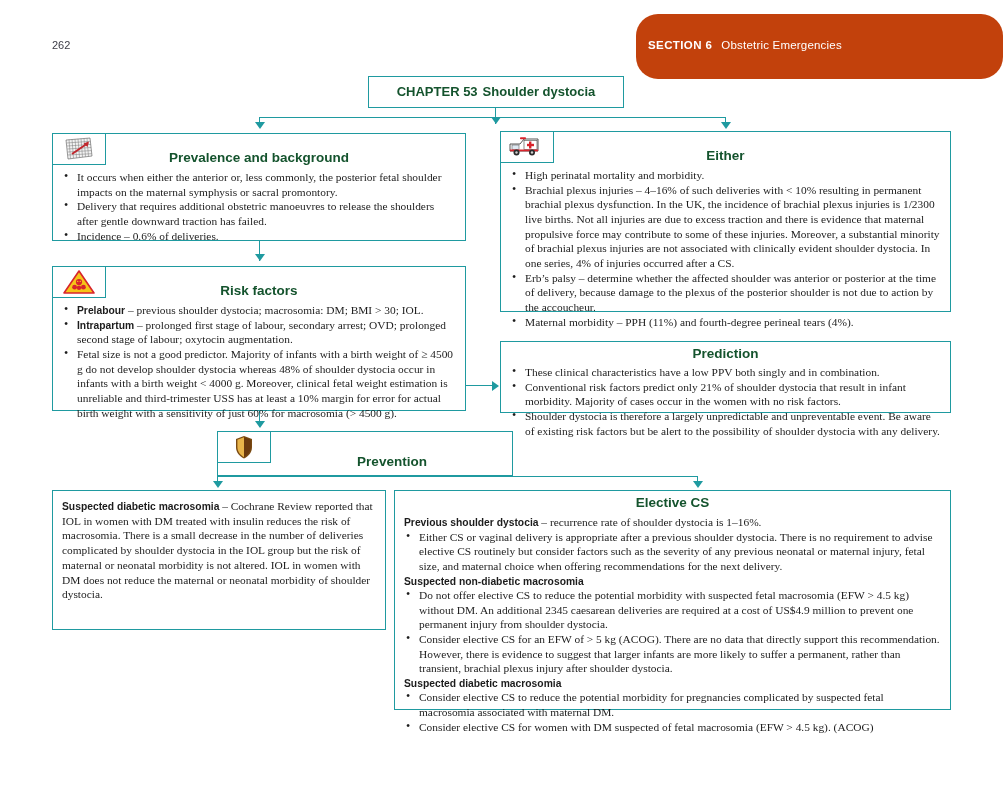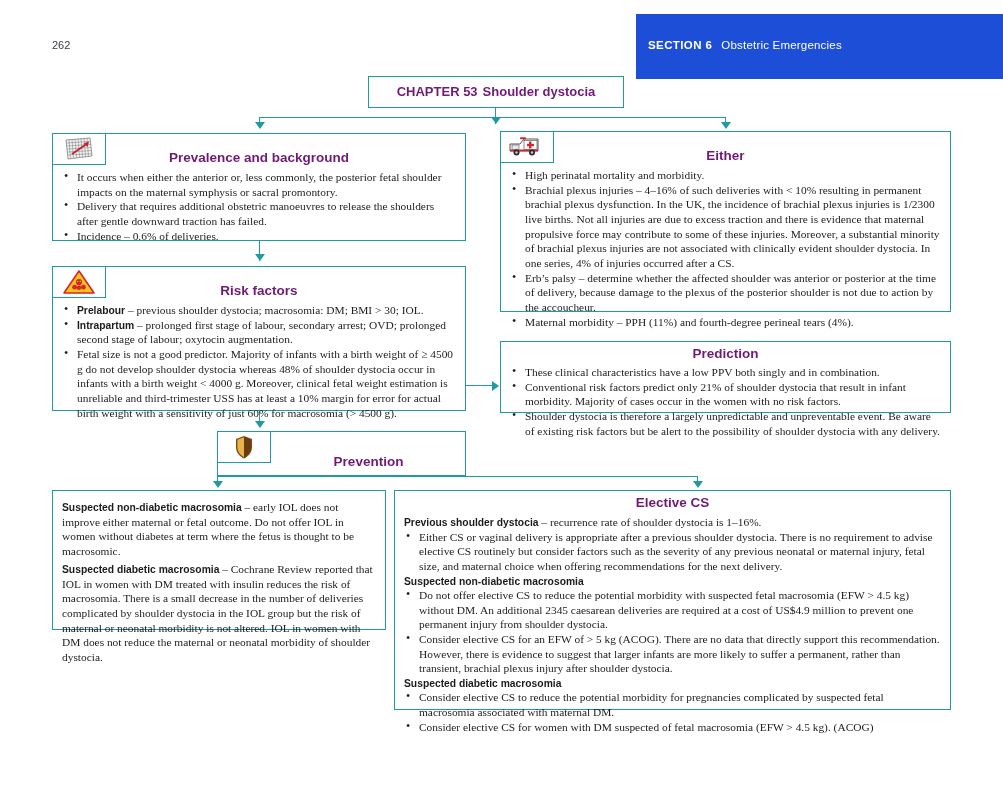--- a/index.html
+++ b/index.html
@@ -14,21 +14,22 @@
     font-family: "Liberation Serif", serif;
     color: #1a1a1a;
     overflow: hidden;
   }
 
   
   .header-bar {
     position: absolute;
     left: 636px; top: 14px;
     width: 367px; height: 65px;
-    background: #1d4ed8;
+    background: #c2410c;
+    border-radius: 22px;
   }
   .header-text {
     position: absolute;
     left: 12px; top: 25px;
     font-family: "Liberation Sans", sans-serif;
     font-size: 11.5px;
     color: #ffffff;
     letter-spacing: .2px;
     white-space: nowrap;
   }
@@ -49,21 +50,21 @@
   
   .box {
     position: absolute;
     border: 1.3px solid #1f9aa0;
     background: #ffffff;
     box-sizing: border-box;
   }
   .box-title {
     font-family: "Liberation Sans", sans-serif;
     font-weight: bold;
-    color: #701a75;
+    color: #14532d;
     text-align: center;
     font-size: 13.5px;
     line-height: 1.1;
   }
   .chapter-box {
     left: 368px; top: 76px;
     width: 256px; height: 32px;
     display: flex;
     align-items: center;
     justify-content: center;
@@ -129,21 +130,21 @@
     font-weight: bold;
     font-size: 10.3px;
     margin: 1px 0 0 0;
   }
 
   
   #box-prevalence { left: 52px;  top: 133px; width: 414px; height: 108px; }
   #box-risks      { left: 500px; top: 131px; width: 451px; height: 181px; }
   #box-riskfac    { left: 52px;  top: 266px; width: 414px; height: 145px; }
   #box-prediction { left: 500px; top: 341px; width: 451px; height: 72px; }
-  #box-prevention { left: 217px; top: 431px; width: 249px; height: 45px; }
+  #box-prevention { left: 217px; top: 431px; width: 296px; height: 45px; }
   #box-iol        { left: 52px;  top: 490px; width: 334px; height: 140px; }
   #box-cs         { left: 394px; top: 490px; width: 557px; height: 220px; }
 
   #box-prevention .box-title {
     position: absolute;
     left: 54px; right: 0;
     top: 23px;
   }
 
   
@@ -308,21 +309,20 @@
       <path d="M11 2 L19 5 L19 13 C19 19 15 22.5 11 24.5 C7 22.5 3 19 3 13 L3 5 Z" fill="#7a4a12"></path>
       <path d="M11 3.2 L11 23.2 C8 21.4 4.4 18.4 4.4 13 L4.4 5.8 Z" fill="#e8b44a"></path>
       <path d="M11 3.2 L17.6 5.8 L17.6 13 C17.6 18.4 14 21.4 11 23.2 Z" fill="#6b3a0e"></path>
     </svg>
   </div>
   <div class="box-title">Prevention</div>
 </div>
 
 <div class="box" id="box-iol">
   <div class="box-body" style="padding-top:5px;">
-    <p class="para" style="margin-top:4px;"><span class="lead">Suspected non-diabetic macrosomia</span><span> – early IOL does not improve either maternal or fetal outcome. Do not offer IOL in women without diabetes at term where the fetus is thought to be macrosomic.</span></p>
     <p class="para" style="margin-top:3px;"><span class="lead">Suspected diabetic macrosomia</span><span> – Cochrane Review reported that IOL in women with DM treated with insulin reduces the risk of macrosomia. There is a small decrease in the number of deliveries complicated by shoulder dystocia in the IOL group but the risk of maternal or neonatal morbidity is not altered. IOL in women with DM does not reduce the maternal or neonatal morbidity of shoulder dystocia.</span></p>
   </div>
 </div>
 
 <div class="box" id="box-cs">
   <div class="box-body" style="padding-top:5px;">
     <div class="box-title">Elective CS</div>
 
     <p class="para" style="margin-top:4px;"><span class="lead">Previous shoulder dystocia</span><span> – recurrence rate of shoulder dystocia is 1–16%.</span></p>
 

